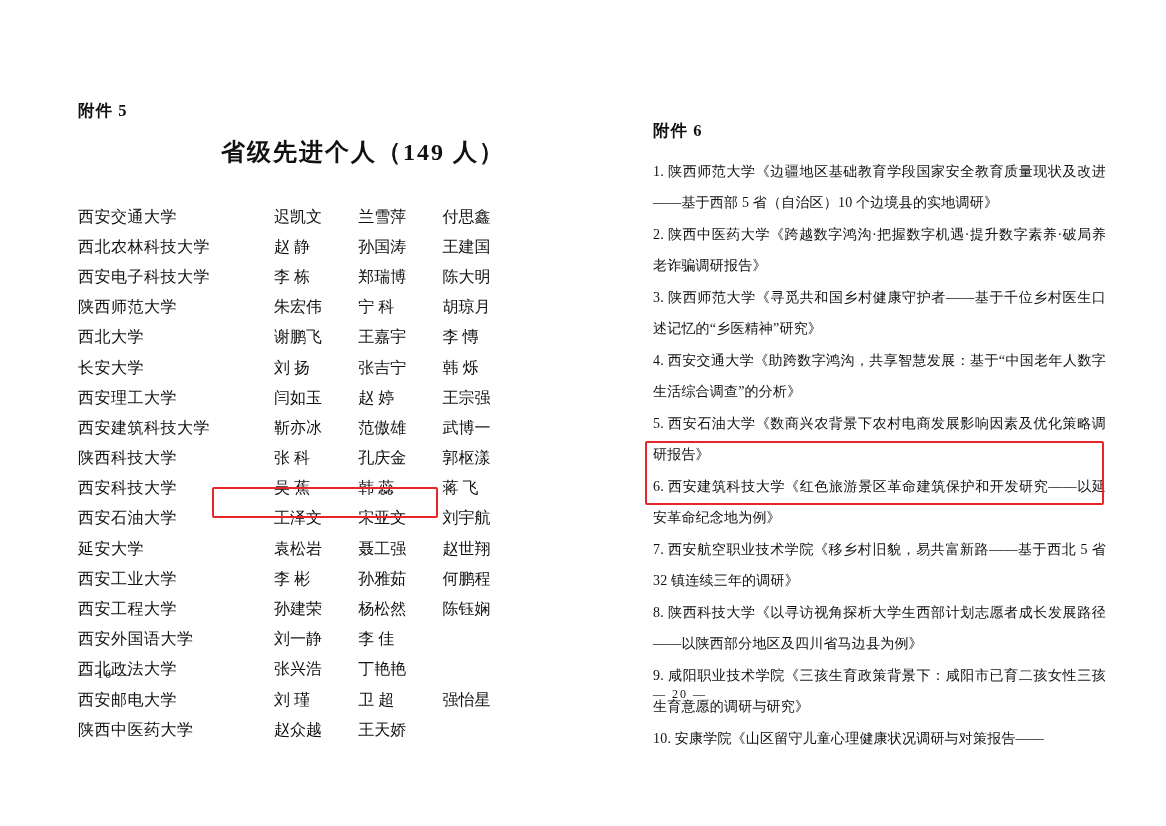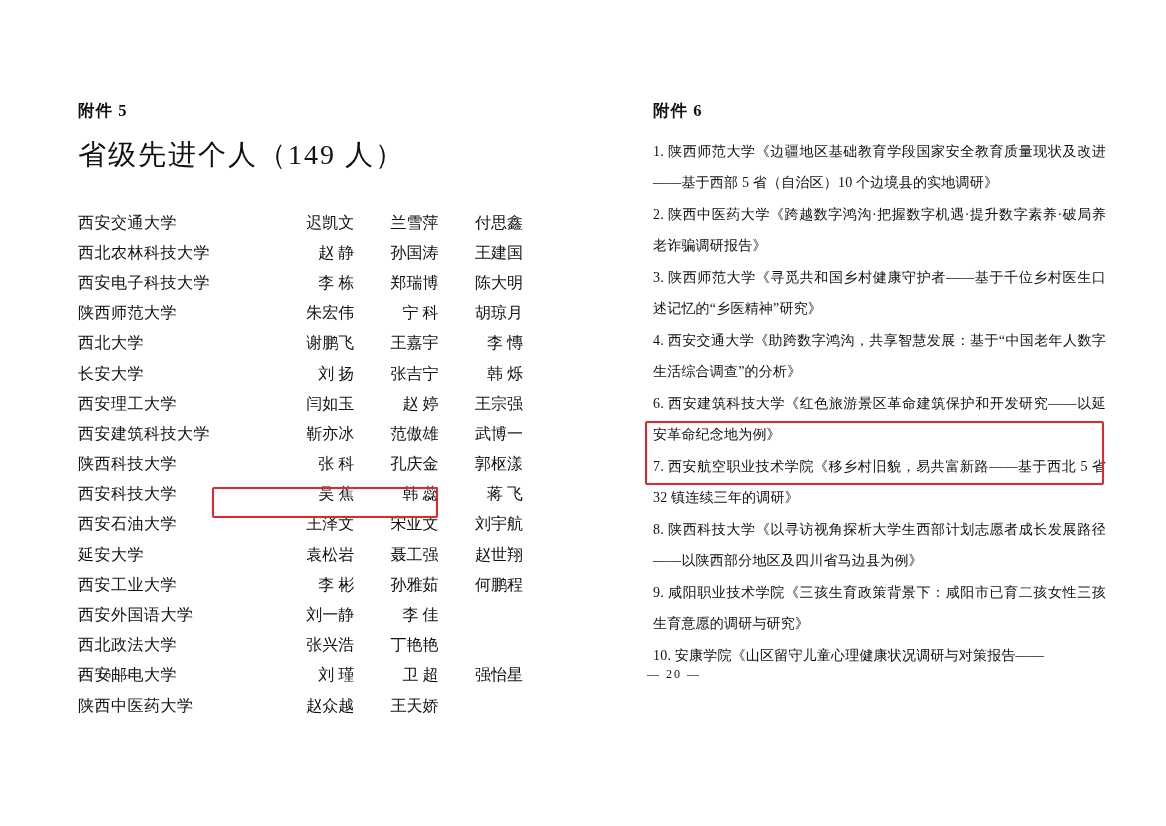--- a/index.html
+++ b/index.html
@@ -28,31 +28,32 @@
     box-sizing: border-box;
     height: 740px;
   }
   .sheet-left {
     width: 583px;
     padding: 100px 60px 0 78px;
   }
   .sheet-right {
     width: 583px;
     padding: 100px 60px 0 70px;
+    margin-top: 20px;
   }
   .attach-label {
     font-size: 16.5px;
     font-weight: 700;
     letter-spacing: 1px;
     margin-bottom: 14px;
   }
   .doc-title {
-    text-align: left;
-    font-size: 28px;
-    font-weight: 400;
+    text-align: right;
+    font-size: 24px;
+    font-weight: 700;
     letter-spacing: 2px;
     margin: 0 0 34px 0;
     padding-right: 18px;
   }
   .sheet-right .doc-title {
     padding-right: 0;
     padding-left: 22px;
   }
 
   
@@ -65,21 +66,21 @@
     padding: 4.6px 0;
     white-space: nowrap;
     vertical-align: middle;
   }
   .col-univ {
     width: 206px;
     letter-spacing: 0.5px;
   }
   .col-n {
     width: 88px;
-    text-align: right;
+    text-align: left;
     padding-left: 4px !important;
   }
   
   .hl-row td {
     position: relative;
     margin-left: 37px;
   }
   .hl-box {
     position: absolute;
     border: 2px solid #e8262a;
@@ -113,21 +114,21 @@
     height: 60px;
   }
 
   .page-number {
     position: absolute;
     bottom: 58px;
     font-size: 12px;
     letter-spacing: 2px;
   }
   .pn-left { left: 78px; }
-  .pn-right { left: 64px; }
+  .pn-right { left: 70px; }
 </style>
 </head>
 <body>
 
 <div class="page">
 
   <div class="sheet sheet-left">
     <div class="attach-label">附件 5</div>
     <div class="doc-title">省级先进个人（149 人）</div>
 
@@ -205,20 +206,26 @@
             <td class="col-n">聂工强</td>
             <td class="col-n">赵世翔</td>
           </tr>
         <tr class="row">
             <td class="col-univ">西安工业大学</td>
             <td class="col-n">李 彬</td>
             <td class="col-n">孙雅茹</td>
             <td class="col-n">何鹏程</td>
           </tr>
         <tr class="row">
+            <td class="col-univ">西安工程大学</td>
+            <td class="col-n">孙建荣</td>
+            <td class="col-n">杨松然</td>
+            <td class="col-n">陈钰娴</td>
+          </tr>
+        <tr class="row">
             <td class="col-univ">西安外国语大学</td>
             <td class="col-n">刘一静</td>
             <td class="col-n">李 佳</td>
             <td class="col-n"></td>
           </tr>
         <tr class="row">
             <td class="col-univ">西北政法大学</td>
             <td class="col-n">张兴浩</td>
             <td class="col-n">丁艳艳</td>
             <td class="col-n"></td>
@@ -243,20 +250,21 @@
   </div>
 
   <div class="sheet sheet-right">
     <div class="attach-label">附件 6</div>
 
     <ul class="report-list">
       <li class="report-item">1. 陕西师范大学《边疆地区基础教育学段国家安全教育质量现状及改进——基于西部 5 省（自治区）10 个边境县的实地调研》</li>
       <li class="report-item">2. 陕西中医药大学《跨越数字鸿沟·把握数字机遇·提升数字素养·破局养老诈骗调研报告》</li>
       <li class="report-item">3. 陕西师范大学《寻觅共和国乡村健康守护者——基于千位乡村医生口述记忆的“乡医精神”研究》</li>
       <li class="report-item">4. 西安交通大学《助跨数字鸿沟，共享智慧发展：基于“中国老年人数字生活综合调查”的分析》</li>
+      <li class="report-item">5. 西安石油大学《数商兴农背景下农村电商发展影响因素及优化策略调研报告》</li>
       <li class="report-item">6. 西安建筑科技大学《红色旅游景区革命建筑保护和开发研究——以延安革命纪念地为例》</li>
       <li class="report-item">7. 西安航空职业技术学院《移乡村旧貌，易共富新路——基于西北 5 省 32 镇连续三年的调研》</li>
       <li class="report-item">8. 陕西科技大学《以寻访视角探析大学生西部计划志愿者成长发展路径——以陕西部分地区及四川省马边县为例》</li>
       <li class="report-item">9. 咸阳职业技术学院《三孩生育政策背景下：咸阳市已育二孩女性三孩生育意愿的调研与研究》</li>
       <li class="report-item">10. 安康学院《山区留守儿童心理健康状况调研与对策报告——</li>
     </ul>
 
     <div class="hl-box" id="hl-right" style="border-color: rgb(232, 38, 42);"></div>
     <div class="page-number pn-right">— 20 —</div>
   </div>

